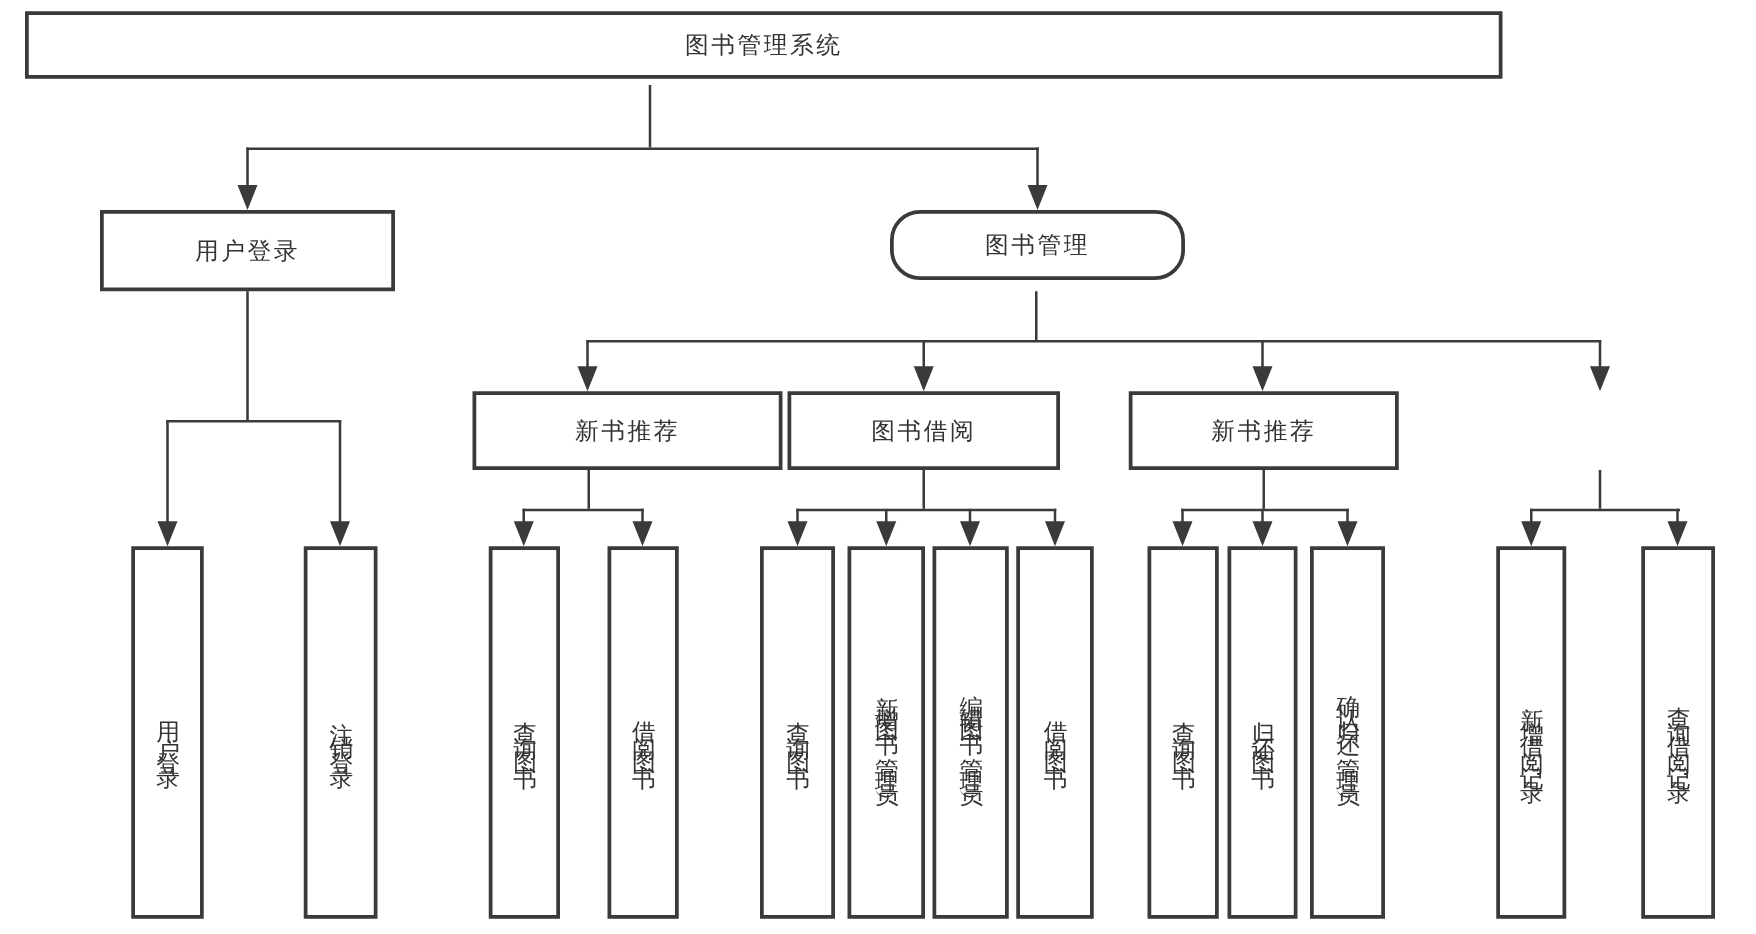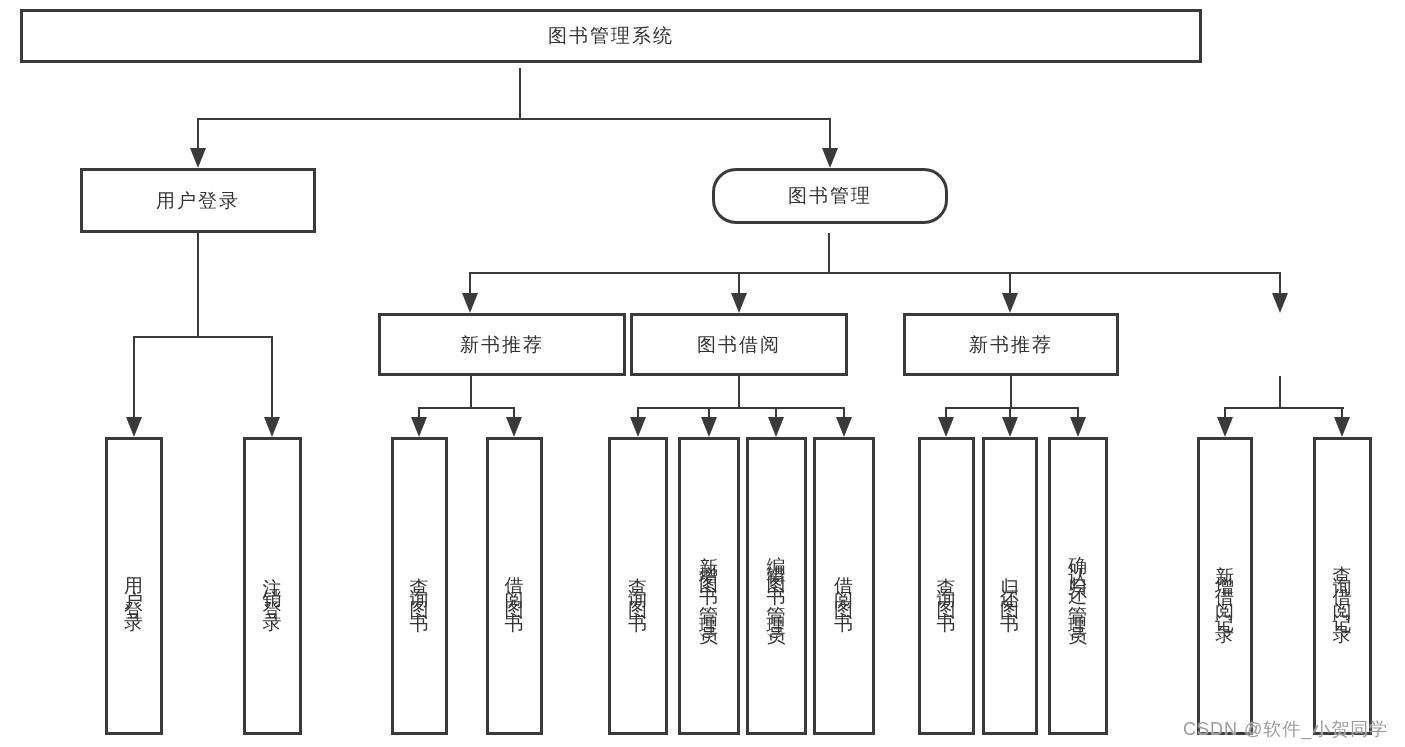--- a/index.html
+++ b/index.html
@@ -186,15 +186,14 @@
     <span class="long">确认归还（管理员）</span>
   </div>
 
   <div class="vbox" style="left:1197px;top:437px;width:56px;height:298px;">
     <span>新增借阅记录</span>
   </div>
   <div class="vbox" style="left:1313px;top:437px;width:59px;height:298px;">
     <span>查询借阅记录</span>
   </div>
 
-  <div id="watermark">CSDN @软件_小贺同学</div>
 
 </div>
 
 </body></html>

